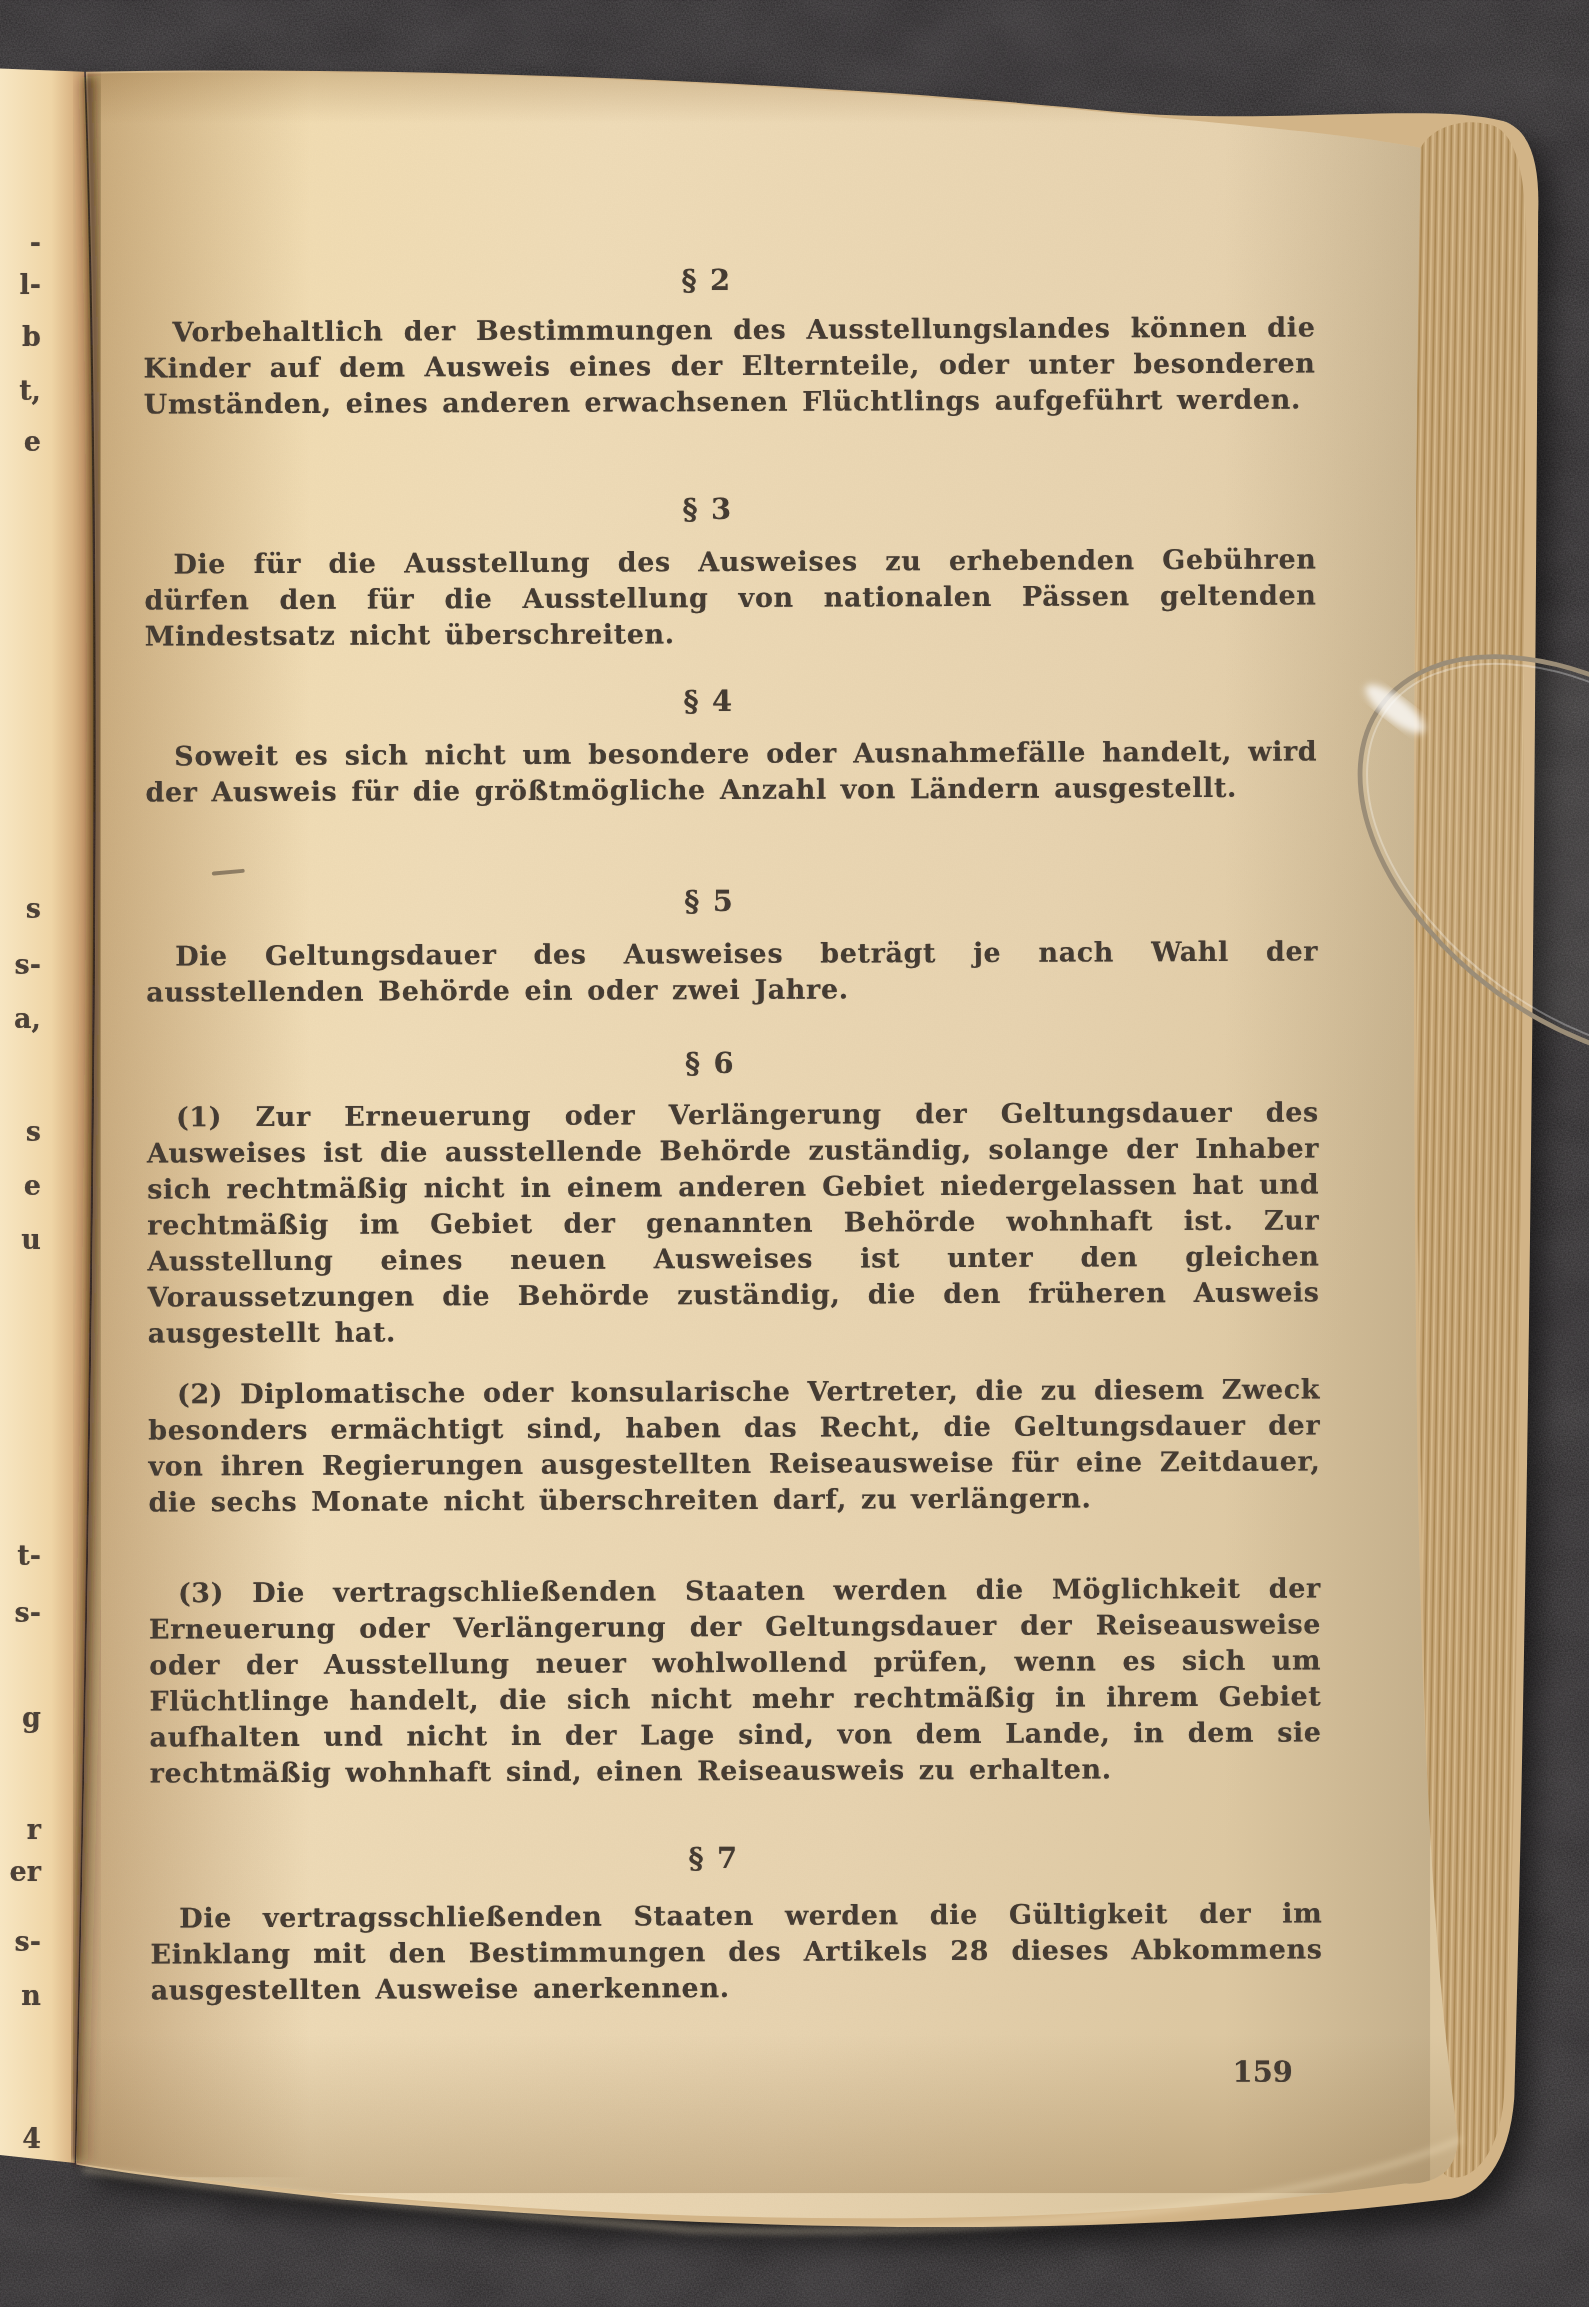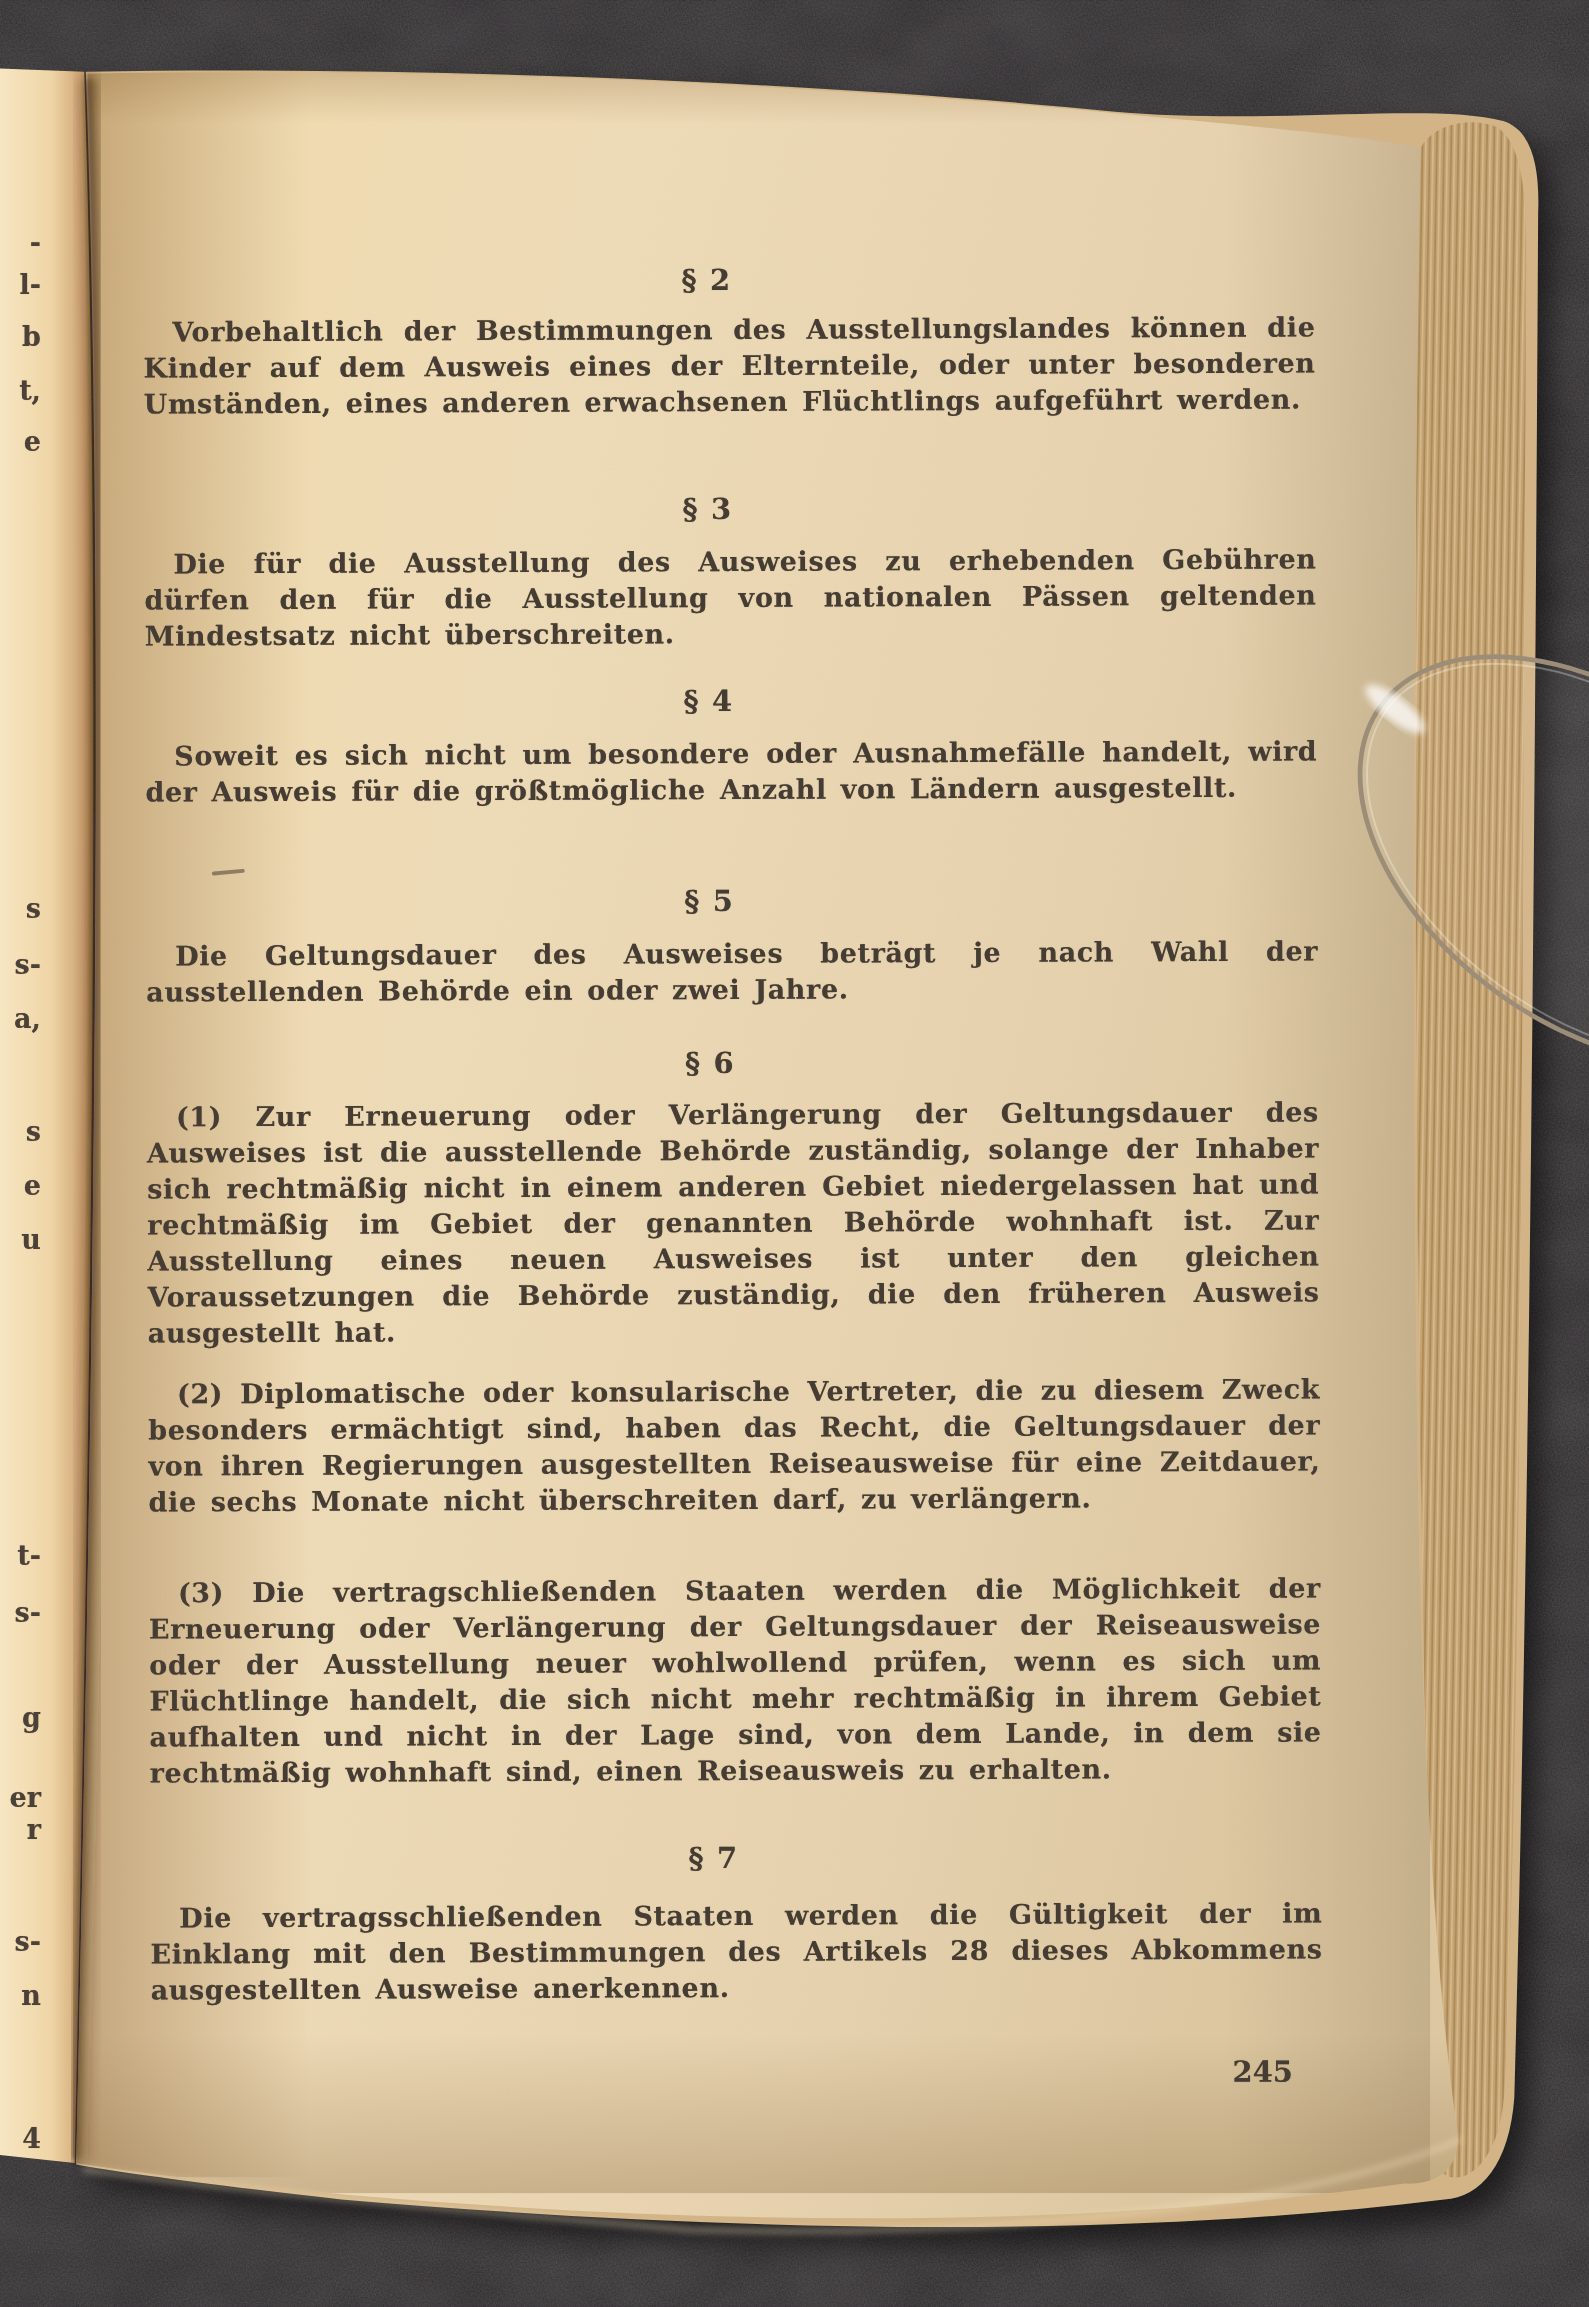--- a/index.html
+++ b/index.html
@@ -167,21 +167,21 @@
     <div class="frag" style="top:426px">e</div>
     <div class="frag" style="top:893px">s</div>
     <div class="frag" style="top:949px">s-</div>
     <div class="frag" style="top:1003px">a,</div>
     <div class="frag" style="top:1116px">s</div>
     <div class="frag" style="top:1170px">e</div>
     <div class="frag" style="top:1224px">u</div>
     <div class="frag" style="top:1540px">t-</div>
     <div class="frag" style="top:1597px">s-</div>
     <div class="frag" style="top:1702px">g</div>
-    <div class="frag" style="top:1782px">er</div>
+    <div class="frag" style="top:1856px">er</div>
     <div class="frag" style="top:1814px">r</div>
     <div class="frag" style="top:1926px">s-</div>
     <div class="frag" style="top:1980px">n</div>
     <div class="frag" style="top:2123px">4</div>
   </div>
 
   <div class="text-layer">
 
     <div class="sec-head" style="top:261px">§ 2</div>
     <div class="sec-body" style="top:312px">Vorbehaltlich der Bestimmungen des Ausstellungslandes können die Kinder auf dem Ausweis eines der Elternteile, oder unter besonderen Umständen, eines anderen erwachsenen Flüchtlings aufgeführt werden.</div>
@@ -198,16 +198,16 @@
     <div class="sec-body" style="top:936px">Die Geltungsdauer des Ausweises beträgt je nach Wahl der ausstellenden Behörde ein oder zwei Jahre.</div>
 
     <div class="sec-head" style="top:1044px">§ 6</div>
     <div class="sec-body" style="top:1097px">(1) Zur Erneuerung oder Verlängerung der Geltungsdauer des Ausweises ist die ausstellende Behörde zuständig, solange der Inhaber sich rechtmäßig nicht in einem anderen Gebiet niedergelassen hat und rechtmäßig im Gebiet der genannten Behörde wohnhaft ist. Zur Ausstellung eines neuen Ausweises ist unter den gleichen Voraussetzungen die Behörde zuständig, die den früheren Ausweis ausgestellt hat.</div>
     <div class="sec-body" style="top:1374px">(2) Diplomatische oder konsularische Vertreter, die zu diesem Zweck besonders ermächtigt sind, haben das Recht, die Geltungsdauer der von ihren Regierungen ausgestellten Reiseausweise für eine Zeitdauer, die sechs Monate nicht überschreiten darf, zu verlängern.</div>
     <div class="sec-body" style="top:1573px">(3) Die vertragschließenden Staaten werden die Möglichkeit der Erneuerung oder Verlängerung der Geltungsdauer der Reiseausweise oder der Ausstellung neuer wohlwollend prüfen, wenn es sich um Flüchtlinge handelt, die sich nicht mehr rechtmäßig in ihrem Gebiet aufhalten und nicht in der Lage sind, von dem Lande, in dem sie rechtmäßig wohnhaft sind, einen Reiseausweis zu erhalten.</div>
 
     <div class="sec-head" style="top:1839px">§ 7</div>
     <div class="sec-body" style="top:1898px">Die vertragsschließenden Staaten werden die Gültigkeit der im Einklang mit den Bestimmungen des Artikels 28 dieses Abkommens ausgestellten Ausweise anerkennen.</div>
 
-    <div class="page-number">245</div>
+    <div class="page-number">159</div>
   </div>
 </div>
 
 
 </body></html>

